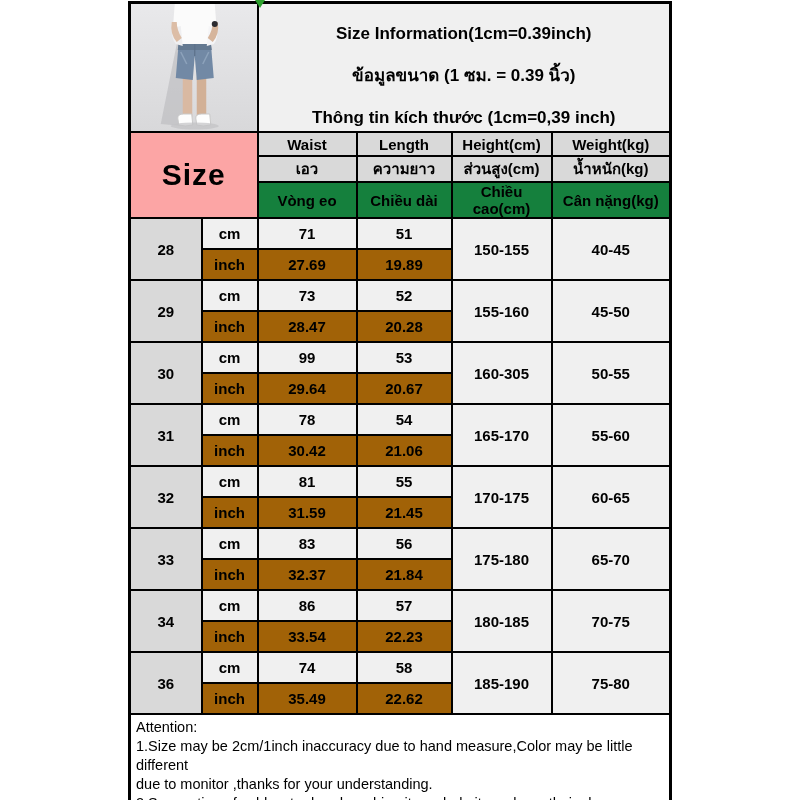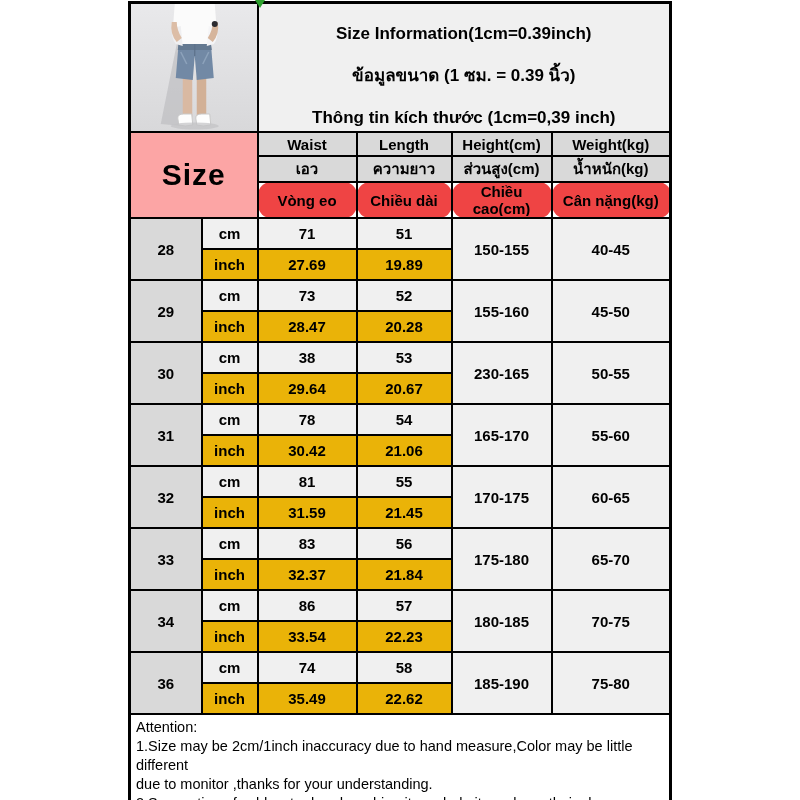--- a/index.html
+++ b/index.html
@@ -11,26 +11,26 @@
   td{border:2px solid #000;text-align:center;vertical-align:middle;
      padding:0;overflow:hidden;font-weight:bold;font-size:15px;}
   
   .photo-cell{height:127px;padding:0;background:#e6e6e8;}
   .photo-cell svg{display:block;width:100%;height:127px;}
   .title-cell{background:#f0f0f0;}
   .title-line{font-size:17px;font-weight:bold;line-height:26px;margin-top:16px;}
   
   .hdr td{height:22px;background:#d9d9d9;margin-top:8px;}
   td.size-big{background:#fca5a5;font-size:30px;font-weight:bold;letter-spacing:1px;}
-  tr.hdr3 td{background:#ef4444;border-radius:13px;}
+  tr.hdr3 td{background:#15803d;}
   
   .sub td{height:29px;}
   td.size-cell{background:#d9d9d9;}
   td.c-gray{background:#f0f0f0;}
-  td.c-white{background:#eab308;}
+  td.c-white{background:#a16207;}
   td.range{background:#f0f0f0;}
   
   td.attention{height:104px;background:#ffffff;text-align:left;vertical-align:top;
                font-weight:normal;font-size:14.5px;line-height:19px;padding:3px 5px;}
   
   .green-mark{position:absolute;left:255px;top:0;width:0;height:0;
               border-left:5px solid transparent;border-right:5px solid transparent;
               border-top:8px solid #2da02d;}
 </style>
 </head>
@@ -135,23 +135,23 @@
           <td rowspan="2" class="range">45-50</td>
         </tr>
         <tr class="sub">
           <td class="c-white">inch</td>
           <td class="c-white">28.47</td>
           <td class="c-white">20.28</td>
         </tr>
         <tr class="sub">
           <td rowspan="2" class="size-cell">30</td>
           <td class="c-gray">cm</td>
-          <td class="c-gray">38</td>
+          <td class="c-gray">99</td>
           <td class="c-gray">53</td>
-          <td rowspan="2" class="range">230-165</td>
+          <td rowspan="2" class="range">160-305</td>
           <td rowspan="2" class="range">50-55</td>
         </tr>
         <tr class="sub">
           <td class="c-white">inch</td>
           <td class="c-white">29.64</td>
           <td class="c-white">20.67</td>
         </tr>
         <tr class="sub">
           <td rowspan="2" class="size-cell">31</td>
           <td class="c-gray">cm</td>

